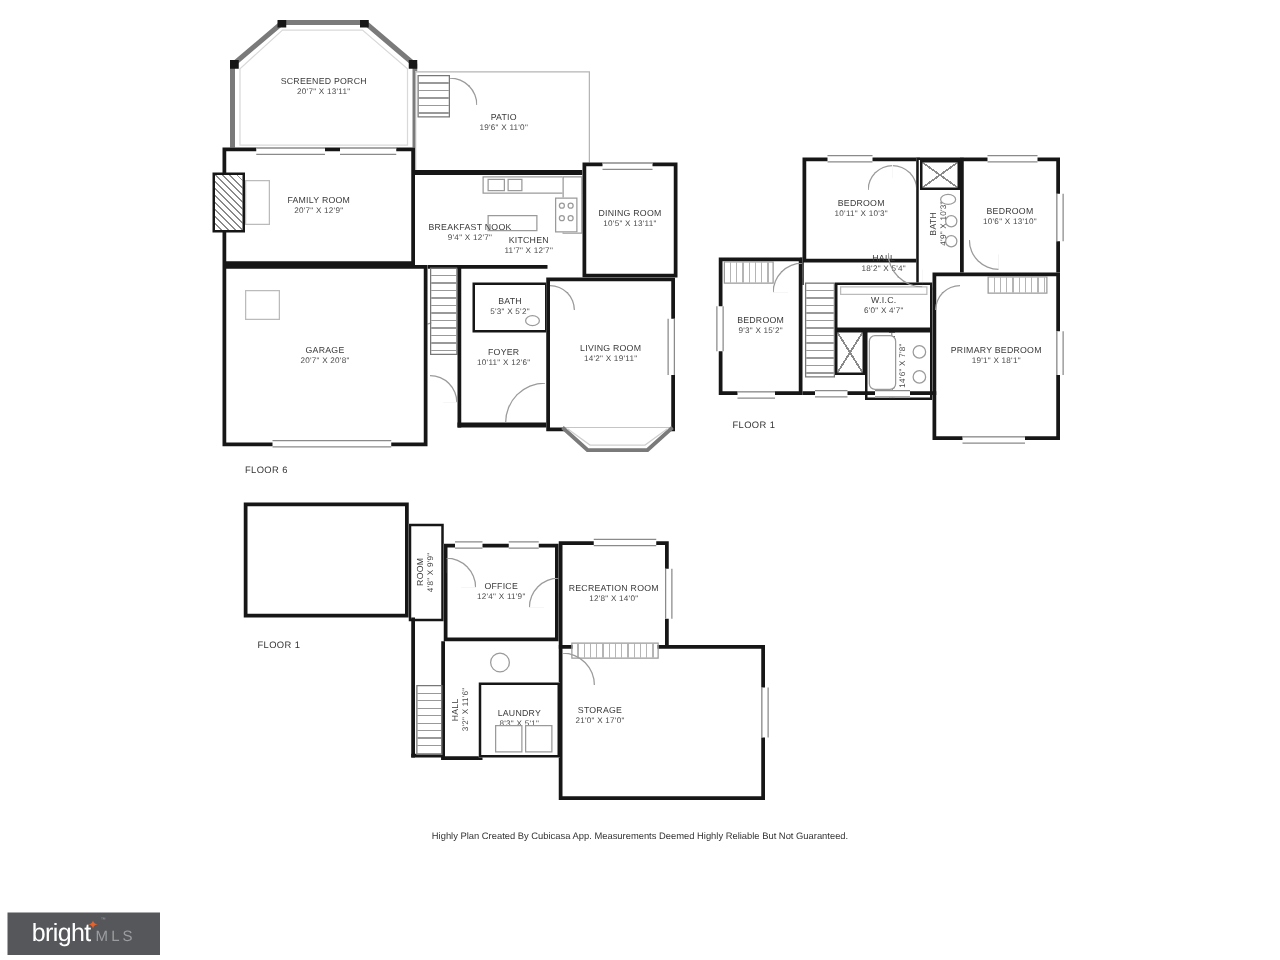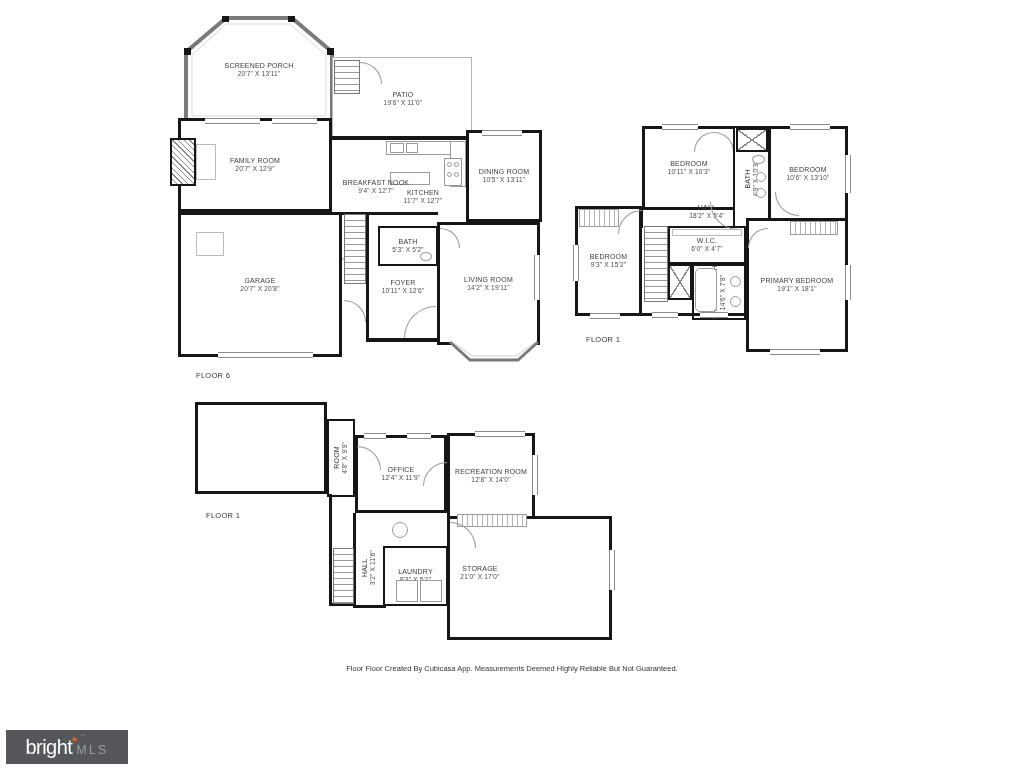--- a/index.html
+++ b/index.html
@@ -322,21 +322,21 @@
         <span class="nm">LAUNDRY</span>
         <span class="dm">8'3" X 5'1"</span>
       </div>
   </div>
   <div class="fx" style="left:396px;top:580px;width:22px;height:22px;"></div>
   <div class="fx" style="left:420px;top:580px;width:22px;height:22px;"></div>
 
   <div class="floor-tag" style="left:206px;top:511px;">FLOOR 1</div>
 
   <div class="summary">
-    <div class="disclaimer">Floor Floor Created By Cubicasa App. Measurements Deemed Highly Reliable But Not Guaranteed.</div>
+    <div class="disclaimer">Highly Plan Created By Cubicasa App. Measurements Deemed Highly Reliable But Not Guaranteed.</div>
   </div>
 
   <div class="logo">
     <div class="wordmark">
       <span class="bright">bright</span>
       <span class="star">✦</span>
       <span class="tm">™</span>
       <span class="mls">MLS</span>
     </div>
   </div>

